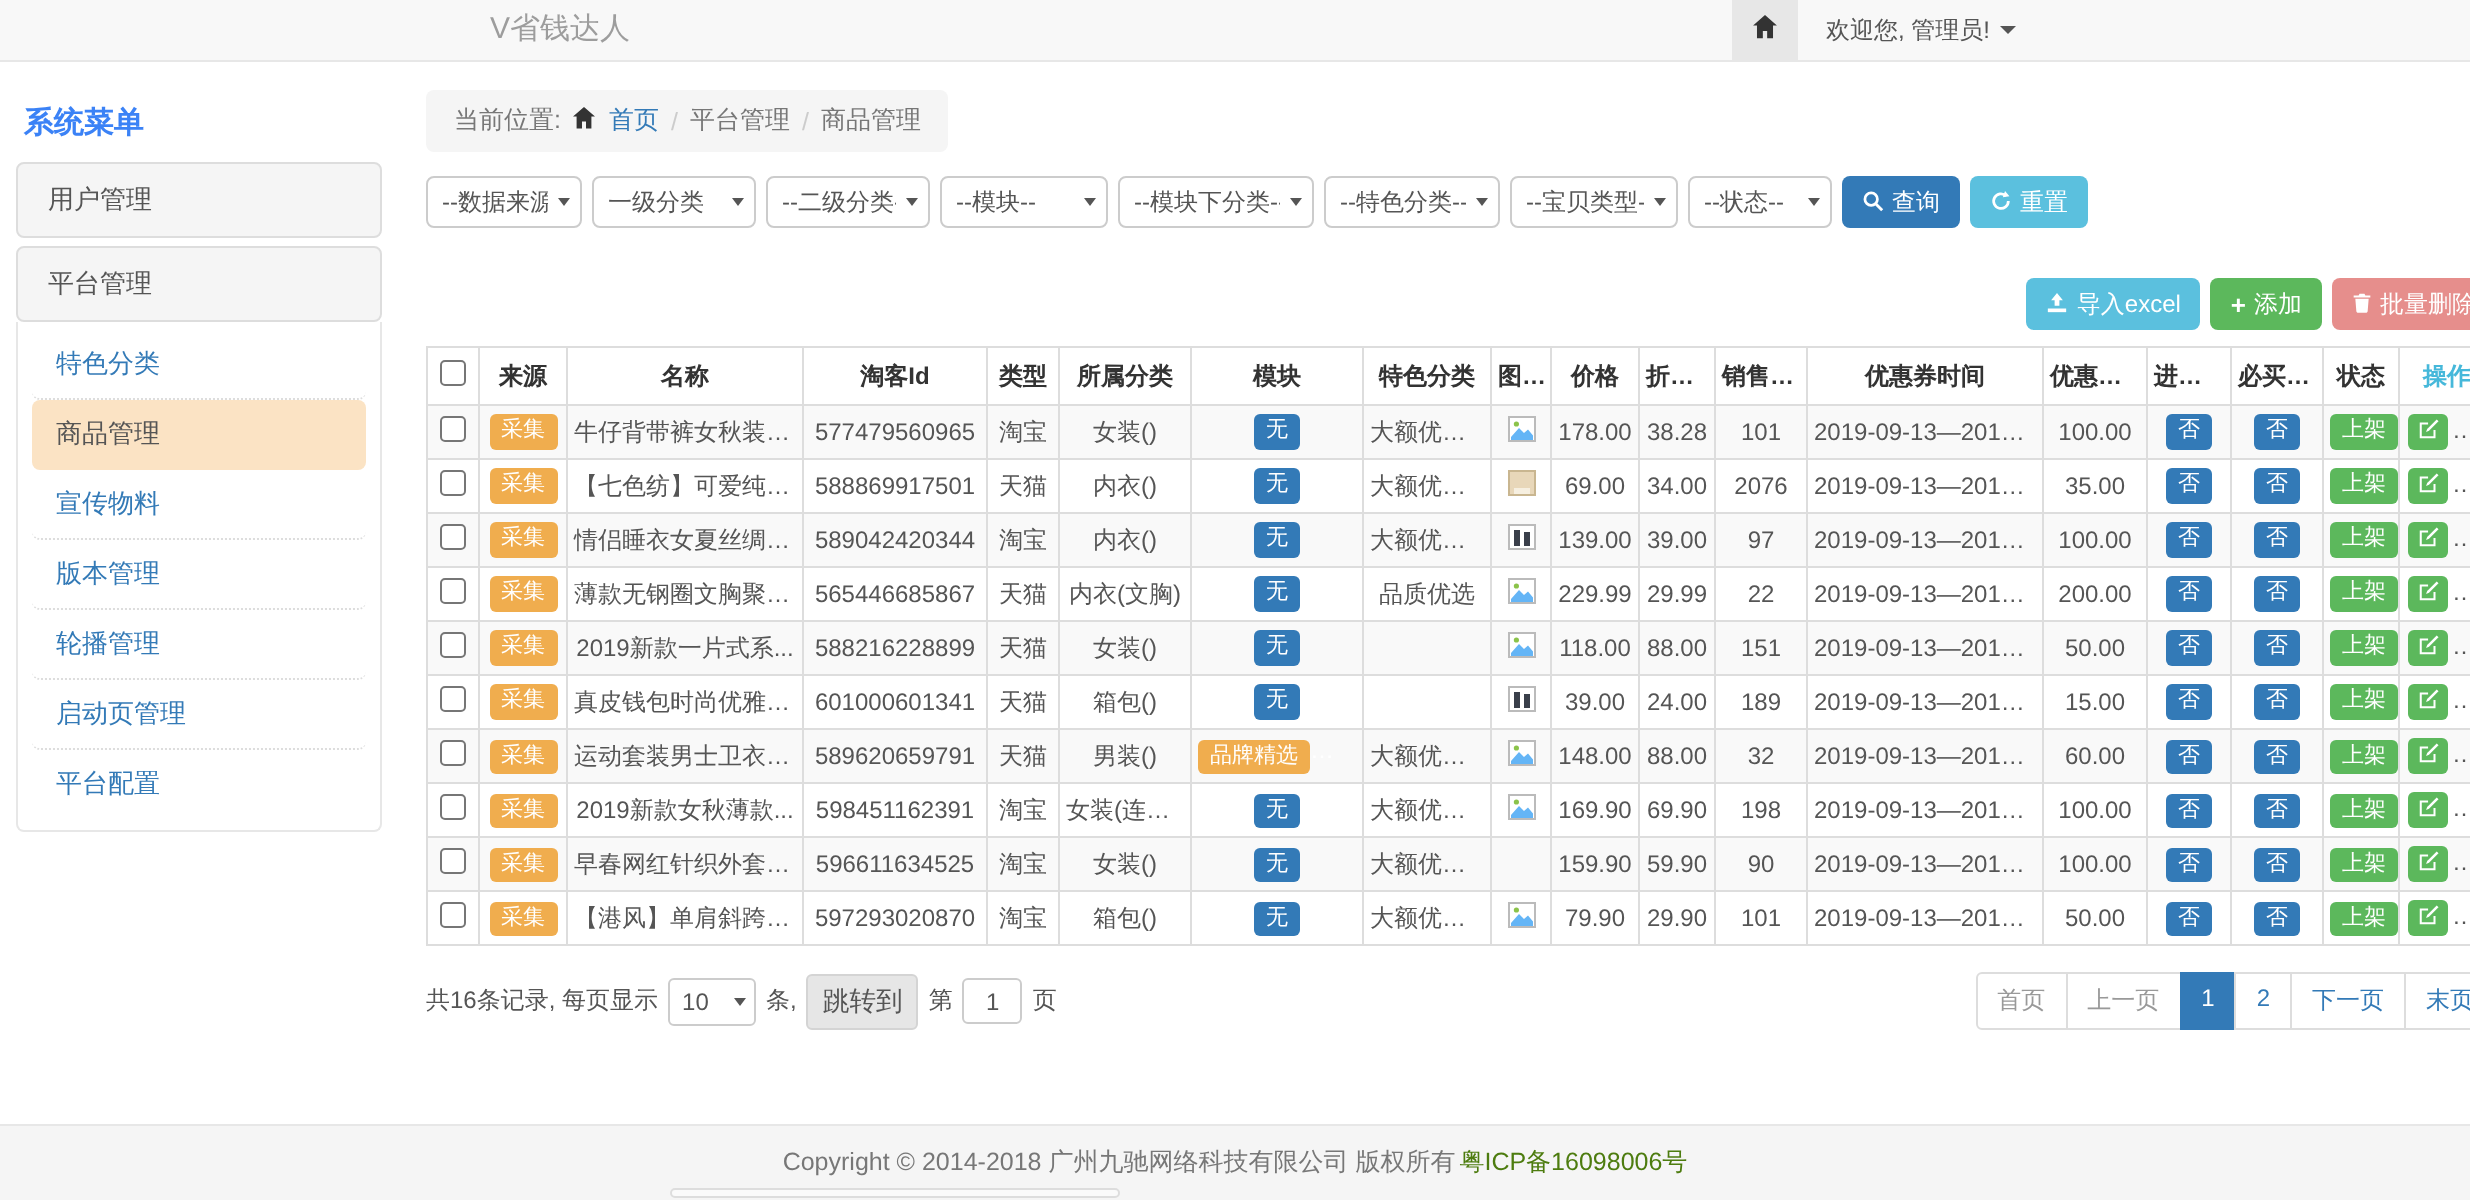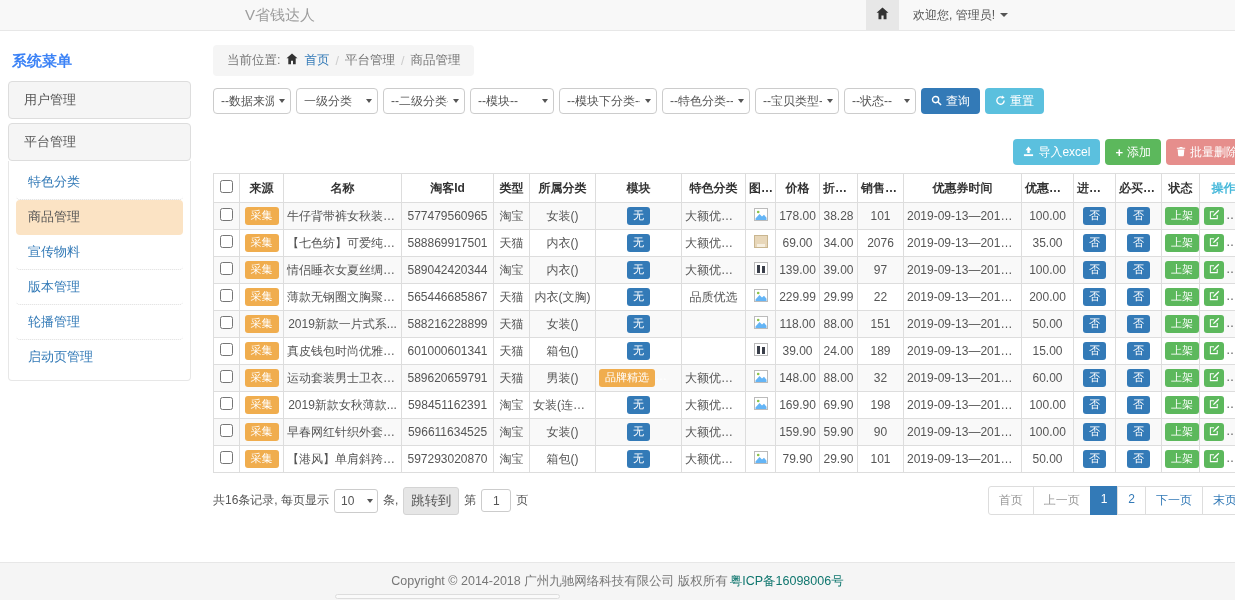--- a/index.html
+++ b/index.html
@@ -73,21 +73,21 @@
   .page-input { width:30px; height:23px; border:1px solid #ccc; border-radius:3px; text-align:center; font-size:12px; color:#555; }
   .pager { display:flex; }
   .pager .pg { border:1px solid #ddd; background:#fff; padding:5px 10px; margin-left:-1px; color:#337ab7; cursor:pointer; font-size:12px; }
   .pager .pg:first-child { border-radius:3px 0 0 3px; margin-left:0; }
   .pager .pg:last-child { border-radius:0 3px 3px 0; }
   .pager .pg.muted { color:#999; }
   .pager .pg.active { background:#337ab7; border-color:#337ab7; color:#fff; }
 
   
   footer { height:38px; background:#f5f5f5; border-top:1px solid #e7e7e7; display:flex; align-items:center; justify-content:center; color:#777; font-size:12.5px; flex:0 0 auto; position:relative; }
-  footer .icp { color:#0f766e; cursor:pointer; margin-left:2px; }
+  footer .icp { color:#4d7c0f; cursor:pointer; margin-left:2px; }
   .hscroll-thumb { position:absolute; left:335px; bottom:1px; width:225px; height:5px; border:1px solid #ddd; border-radius:3px; background:#fafafa; }
 </style>
 </head>
 <body>
 
 <div class="page">
 
   <div class="top-header">
     <div class="brand">V省钱达人</div>
     <div class="nav-right">
@@ -112,20 +112,21 @@
       <div id="side-menu">
           <div class="side-item">用户管理</div>
           <div class="side-item">平台管理</div>
           <div class="submenu">
             <div class="sub-item">特色分类</div>
             <div class="sub-item active">商品管理</div>
             <div class="sub-item">宣传物料</div>
             <div class="sub-item">版本管理</div>
             <div class="sub-item">轮播管理</div>
             <div class="sub-item">启动页管理</div>
+            <div class="sub-item">平台配置</div>
           </div>
         </div>
     </aside>
 
     <main>
       <div class="breadcrumb">
         <span>当前位置:</span>
         <span style="margin-top:-1px;">
           <svg width="12" height="12" viewBox="0 0 12 12">
               <path fill="#333" d="M6 0.5 L11.5 5.3 H9.7 V11.2 H7 V7.8 H5 V11.2 H2.3 V5.3 H0.5 Z"></path>

